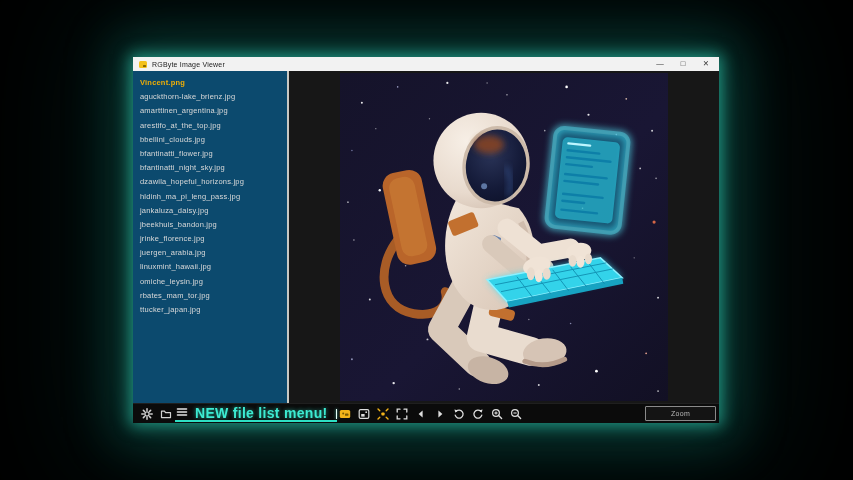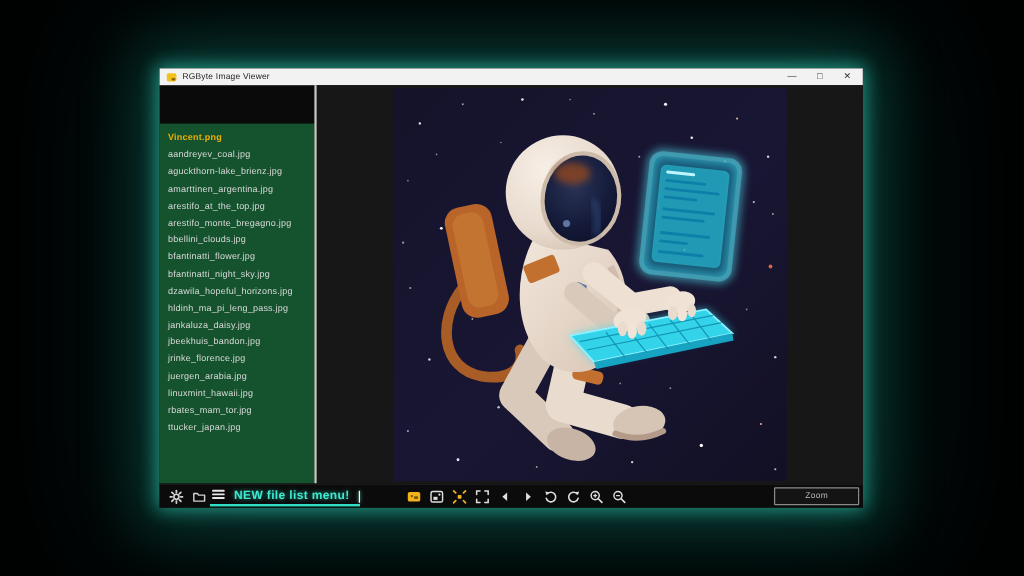--- a/index.html
+++ b/index.html
@@ -38,22 +38,22 @@
   .titlebar .win-controls { margin-left:auto; display:flex; align-items:center; gap:13px; padding-right:2px; }
   .titlebar .win-btn {
     font-size:7.5px; color:#333; width:10px; text-align:center; cursor:default;
     line-height:12px;
   }
 
   
   .content { flex:1 1 auto; display:flex; min-height:0; }
 
   .file-panel {
-    width:129px; flex:0 0 auto; background:#14532d;
-    padding:5px 0 0 7px; overflow:hidden;margin-top:32px;
+    width:154px; flex:0 0 auto; background:#0c4a6e;
+    padding:5px 0 0 7px; overflow:hidden;
   }
   .file-item {
     font-size:7.5px; color:#d9d9d9; height:14.2px; line-height:14.2px;
     white-space:nowrap; letter-spacing:0.2px; cursor:default;
   }
   .file-item.selected { color:#efae07; font-weight:bold; }
 
   .panel-divider { width:2px; background:#c9c9c4; flex:0 0 auto; }
 
   .image-area {
@@ -68,21 +68,21 @@
     position:relative; display:flex; align-items:center;
   }
   .left-tools { display:flex; align-items:center; gap:6px; margin-left:7px; }
   .tool-btn { width:13px; height:13px; display:flex; align-items:center; justify-content:center; cursor:default; }
 
   .annotation-wrap {
     display:flex; align-items:flex-end; gap:7px; margin-left:3px;
     border-bottom:2px solid #2fe0c4; padding-bottom:1px;
   }
   .annotation-text {
-    font-size:10px; font-weight:bold; color:#3debd2; letter-spacing:0.3px;
+    font-size:14px; font-weight:bold; color:#3debd2; letter-spacing:0.3px;
     text-shadow:0 0 4px rgba(45,224,196,0.7); line-height:11px;
   }
   .caret {
     width:1px; height:10px; background:#e9fffb; margin-left:1px;
     box-shadow:0 0 3px rgba(120,255,230,0.9);
   }
 
   .center-toolbar {
     position:absolute; left:206px; top:0; height:100%;
     display:flex; align-items:center; gap:7px;
@@ -107,35 +107,34 @@
     <div class="win-controls">
       <div class="win-btn">—</div>
       <div class="win-btn">□</div>
       <div class="win-btn">✕</div>
     </div>
   </div>
 
   <div class="content">
     <div class="file-panel">
         <div class="file-item selected">Vincent.png</div>
-        <div class="file-item">aandreyev_coal.jpg</div>
         <div class="file-item">aguckthorn-lake_brienz.jpg</div>
         <div class="file-item">amarttinen_argentina.jpg</div>
         <div class="file-item">arestifo_at_the_top.jpg</div>
-        <div class="file-item">arestifo_monte_bregagno.jpg</div>
         <div class="file-item">bbellini_clouds.jpg</div>
         <div class="file-item">bfantinatti_flower.jpg</div>
         <div class="file-item">bfantinatti_night_sky.jpg</div>
         <div class="file-item">dzawila_hopeful_horizons.jpg</div>
         <div class="file-item">hldinh_ma_pi_leng_pass.jpg</div>
         <div class="file-item">jankaluza_daisy.jpg</div>
         <div class="file-item">jbeekhuis_bandon.jpg</div>
         <div class="file-item">jrinke_florence.jpg</div>
         <div class="file-item">juergen_arabia.jpg</div>
         <div class="file-item">linuxmint_hawaii.jpg</div>
+        <div class="file-item">omiche_leysin.jpg</div>
         <div class="file-item">rbates_mam_tor.jpg</div>
         <div class="file-item">ttucker_japan.jpg</div>
       </div>
     <div class="panel-divider"></div>
     <div class="image-area">
 
       <svg width="328" height="328" viewBox="0 0 330 330">
         <defs>
           <linearGradient id="bgGrad" x1="0" y1="0" x2="1" y2="1">
             <stop offset="0" stop-color="#15132a"></stop>

